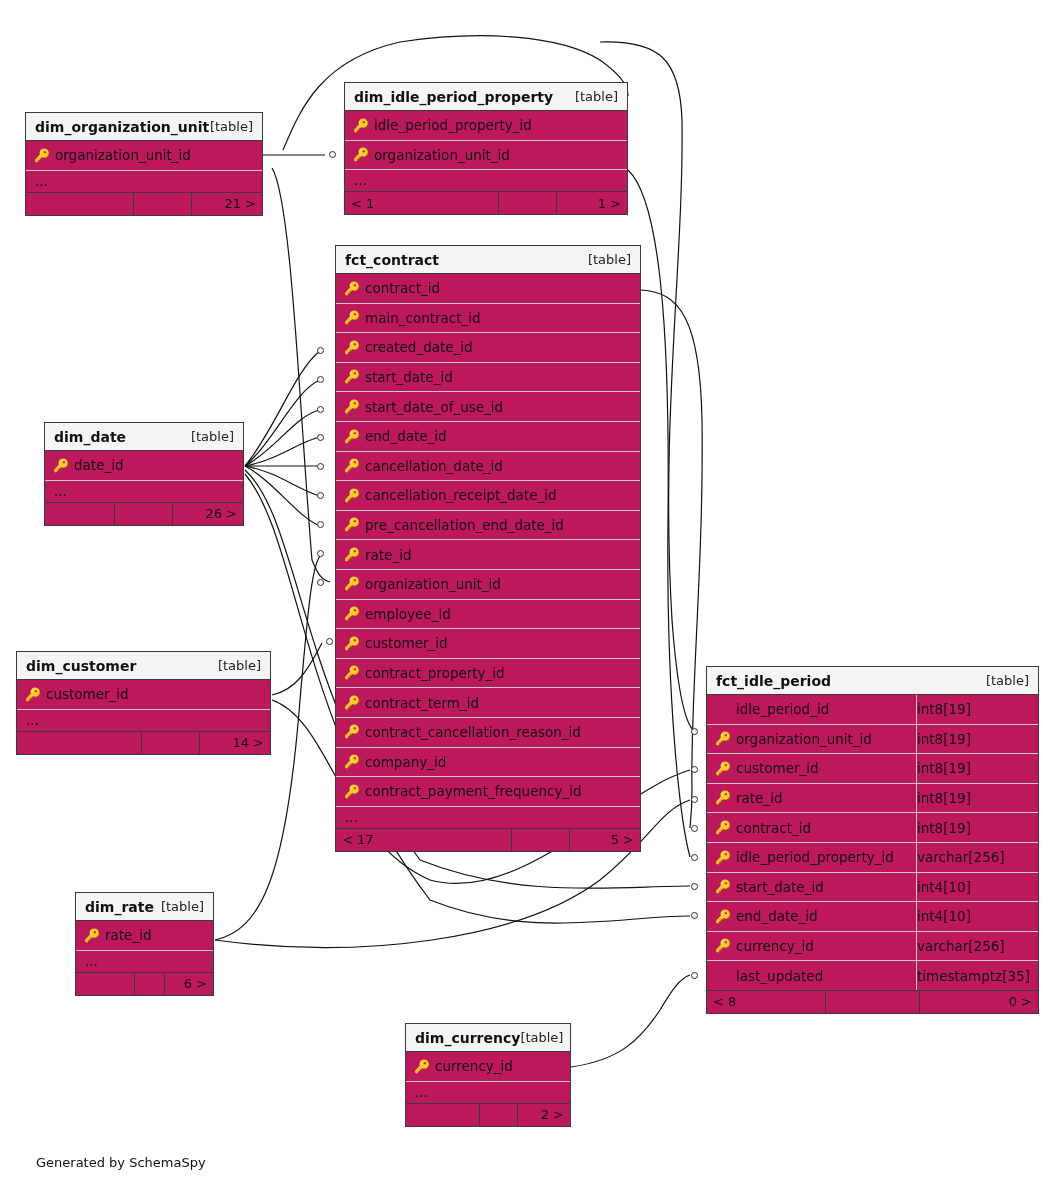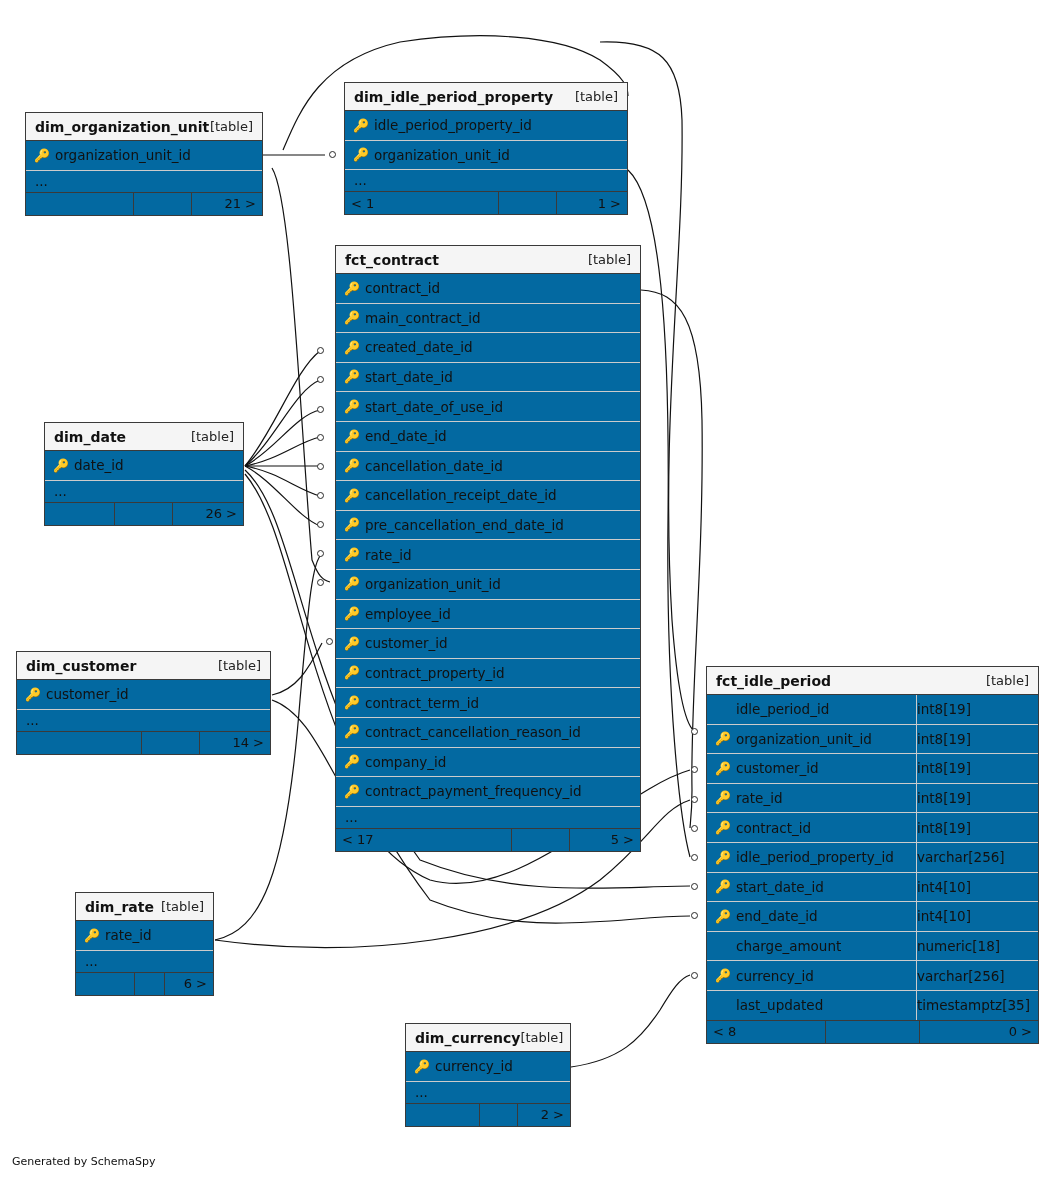--- a/index.html
+++ b/index.html
@@ -23,21 +23,21 @@
   svg.edges {
     position: absolute;
     left: 0; top: 0;
     width: 1061px;
     height: 1185px;
     pointer-events: none;
   }
   .table-box {
     position: absolute;
     border: 1px solid #3a3a3a;
-    background: #0369a1;
+    background: #be185d;
     box-sizing: border-box;
     font-size: 13.5px;
     color: #111;
   }
   .tb-header {
     display: flex;
     justify-content: space-between;
     align-items: center;
     background: #f5f5f5;
     border-bottom: 1px solid #3a3a3a;
@@ -109,23 +109,23 @@
   }
   .tb-footer .cell:last-child { border-right: none; }
   .tb-footer .f-left { flex: 1 1 auto; padding-left: 6px; justify-content: flex-start; }
   .tb-footer .f-mid { width: 58px; }
   .tb-footer .f-right { width: 70px; padding-right: 6px; justify-content: flex-end; }
   .keyicon { color: #f2c200; font-size: 13px; }
   .keyicon.pk { color: #f5c518; }
   .keyicon.fk { color: #b9b9b9; }
   .footer-note {
     position: absolute;
-    left: 12px;
+    left: 36px;
     top: 1155px;
-    font-size: 11px;
+    font-size: 13px;
     color: #111;
   }
   .conn-dot {
     position: absolute;
     width: 7px; height: 7px;
     border: 1px solid #2a2a2a;
     border-radius: 50%;
     background: #fff;
     box-sizing: border-box;
   }
@@ -401,25 +401,20 @@
     </div>
     <div class="tb-row">
       <span class="keyslot"><span class="keyicon fk">🔑</span></span>
       <span class="colname">start_date_id</span>
       <span class="coltype" style="width:122px;">int4[10]</span>
     </div>
     <div class="tb-row">
       <span class="keyslot"><span class="keyicon fk">🔑</span></span>
       <span class="colname">end_date_id</span>
       <span class="coltype" style="width:122px;">int4[10]</span>
-    </div>
-    <div class="tb-row">
-      <span class="keyslot"></span>
-      <span class="colname">charge_amount</span>
-      <span class="coltype" style="width:122px;">numeric[18]</span>
     </div>
     <div class="tb-row">
       <span class="keyslot"><span class="keyicon fk">🔑</span></span>
       <span class="colname">currency_id</span>
       <span class="coltype" style="width:122px;">varchar[256]</span>
     </div>
     <div class="tb-row" style="border-bottom:1px solid #3a3a3a;">
       <span class="keyslot"></span>
       <span class="colname">last_updated</span>
       <span class="coltype" style="width:122px;margin-left:44px;">timestamptz[35]</span>

